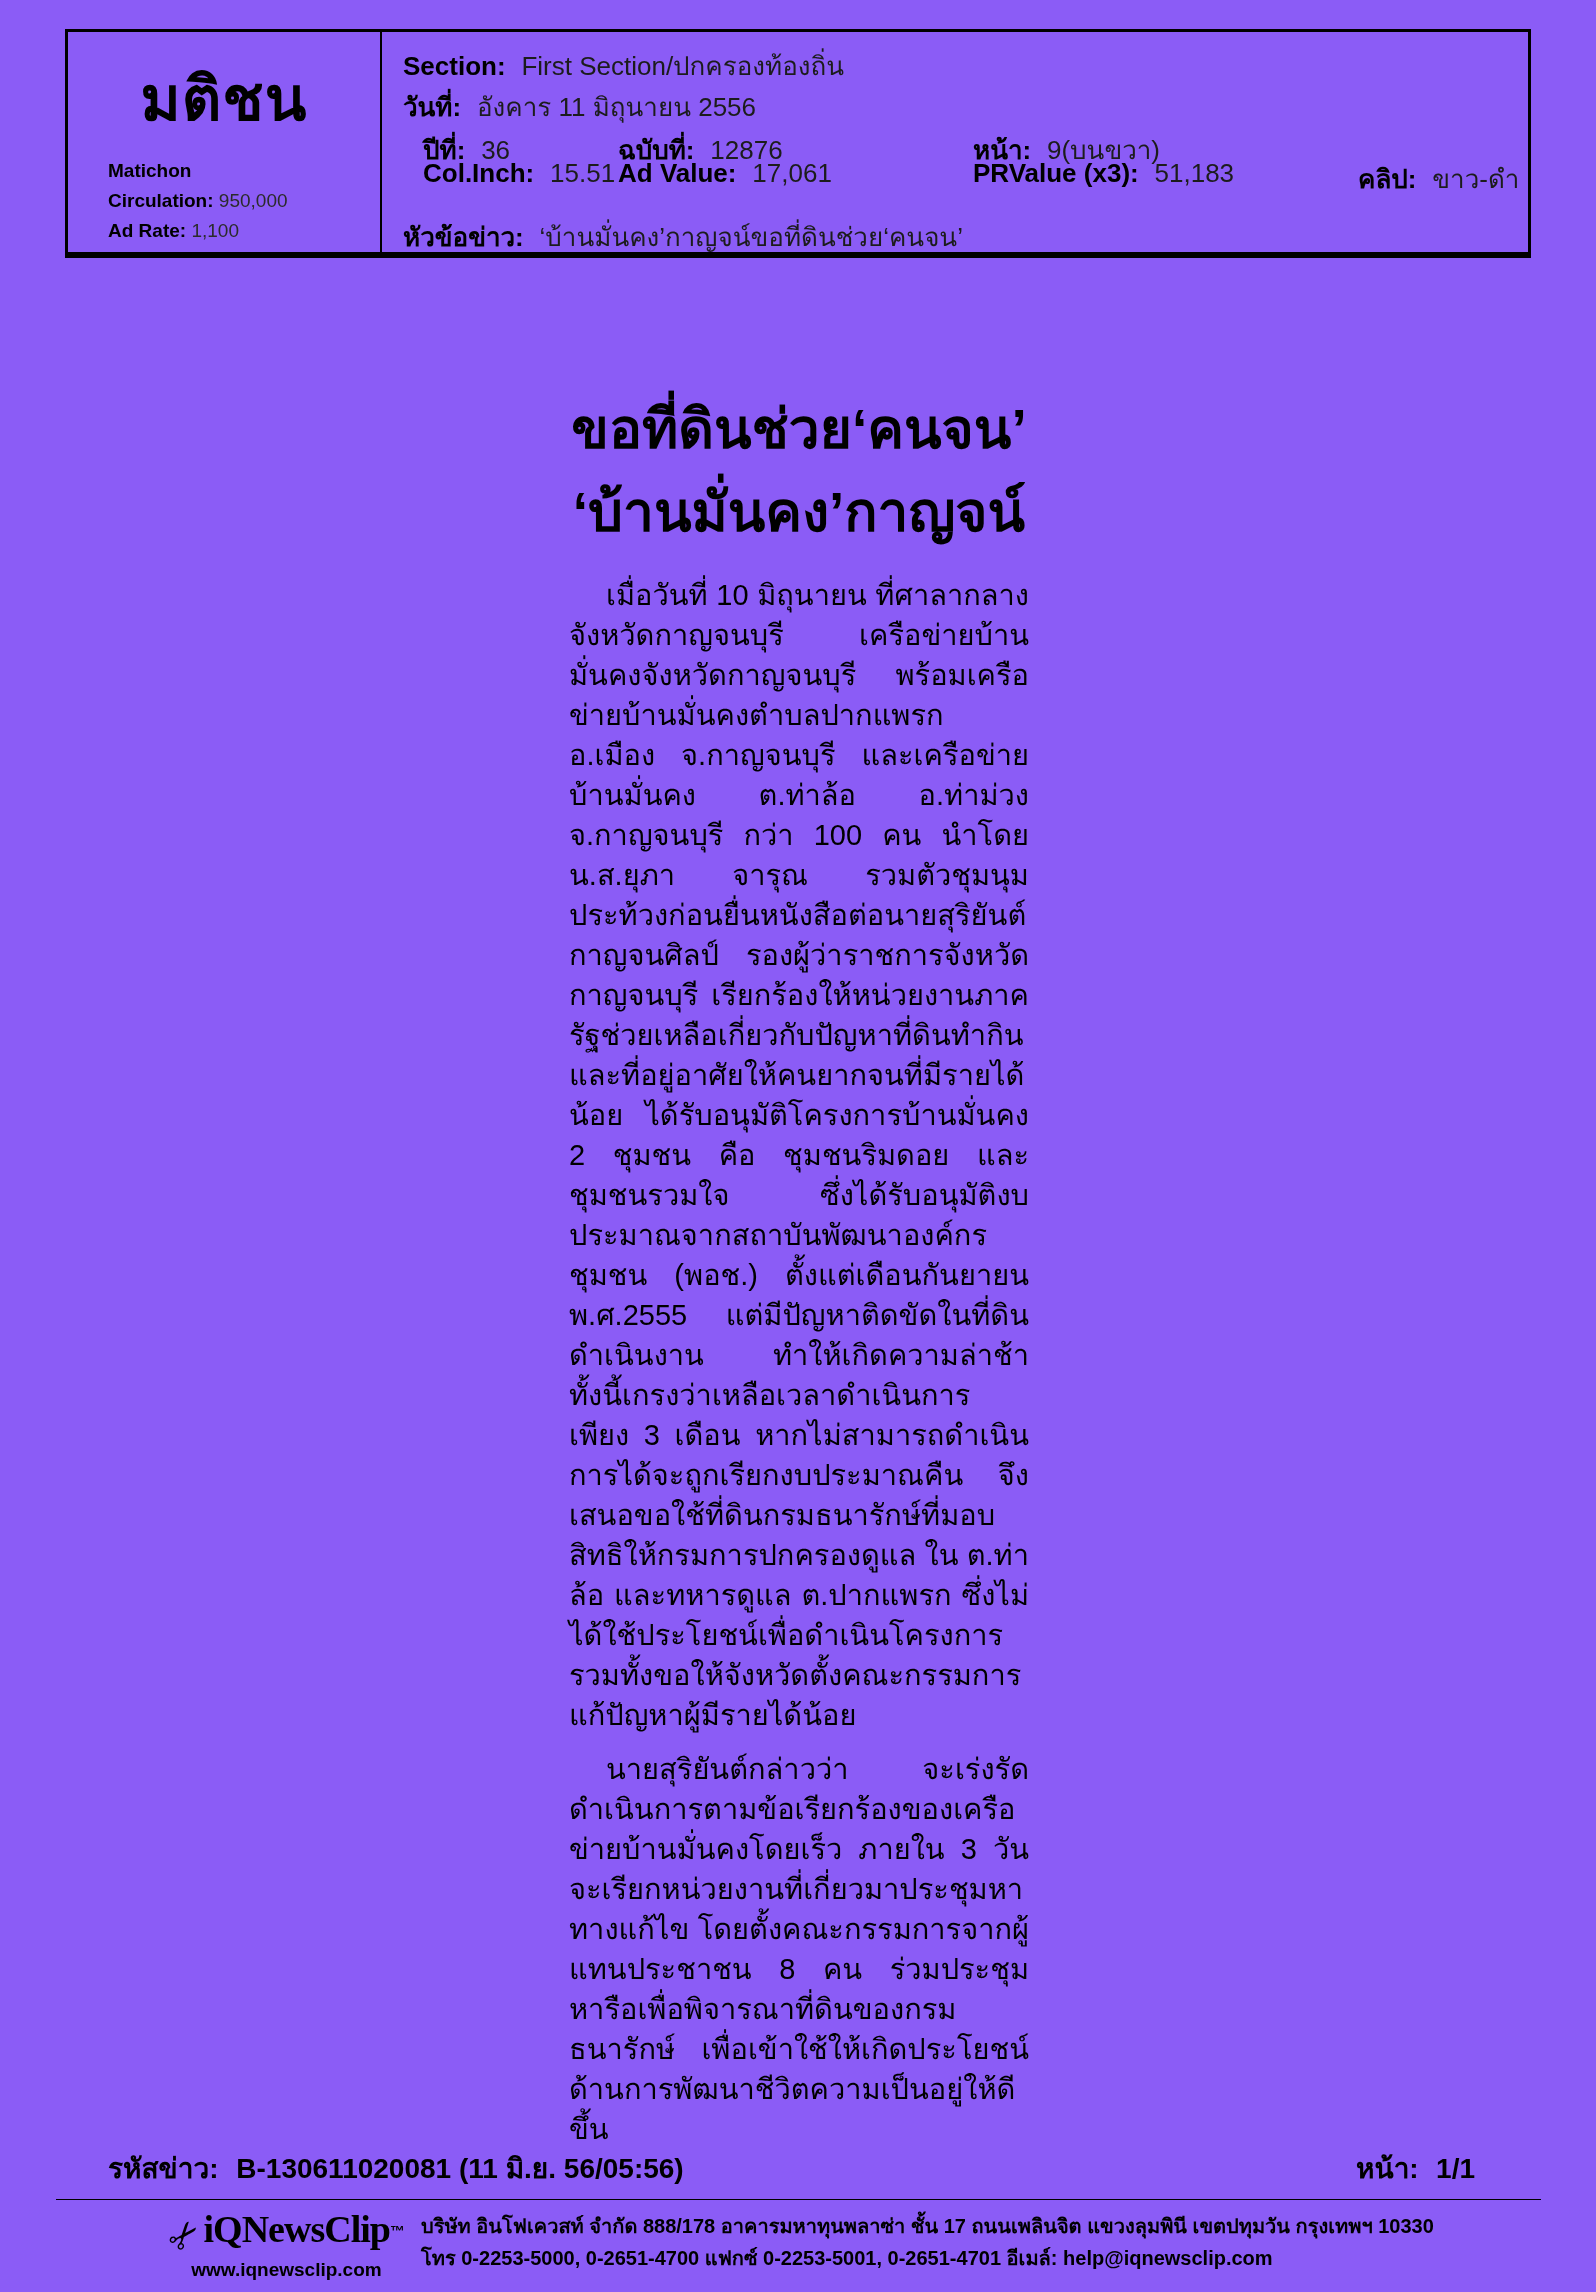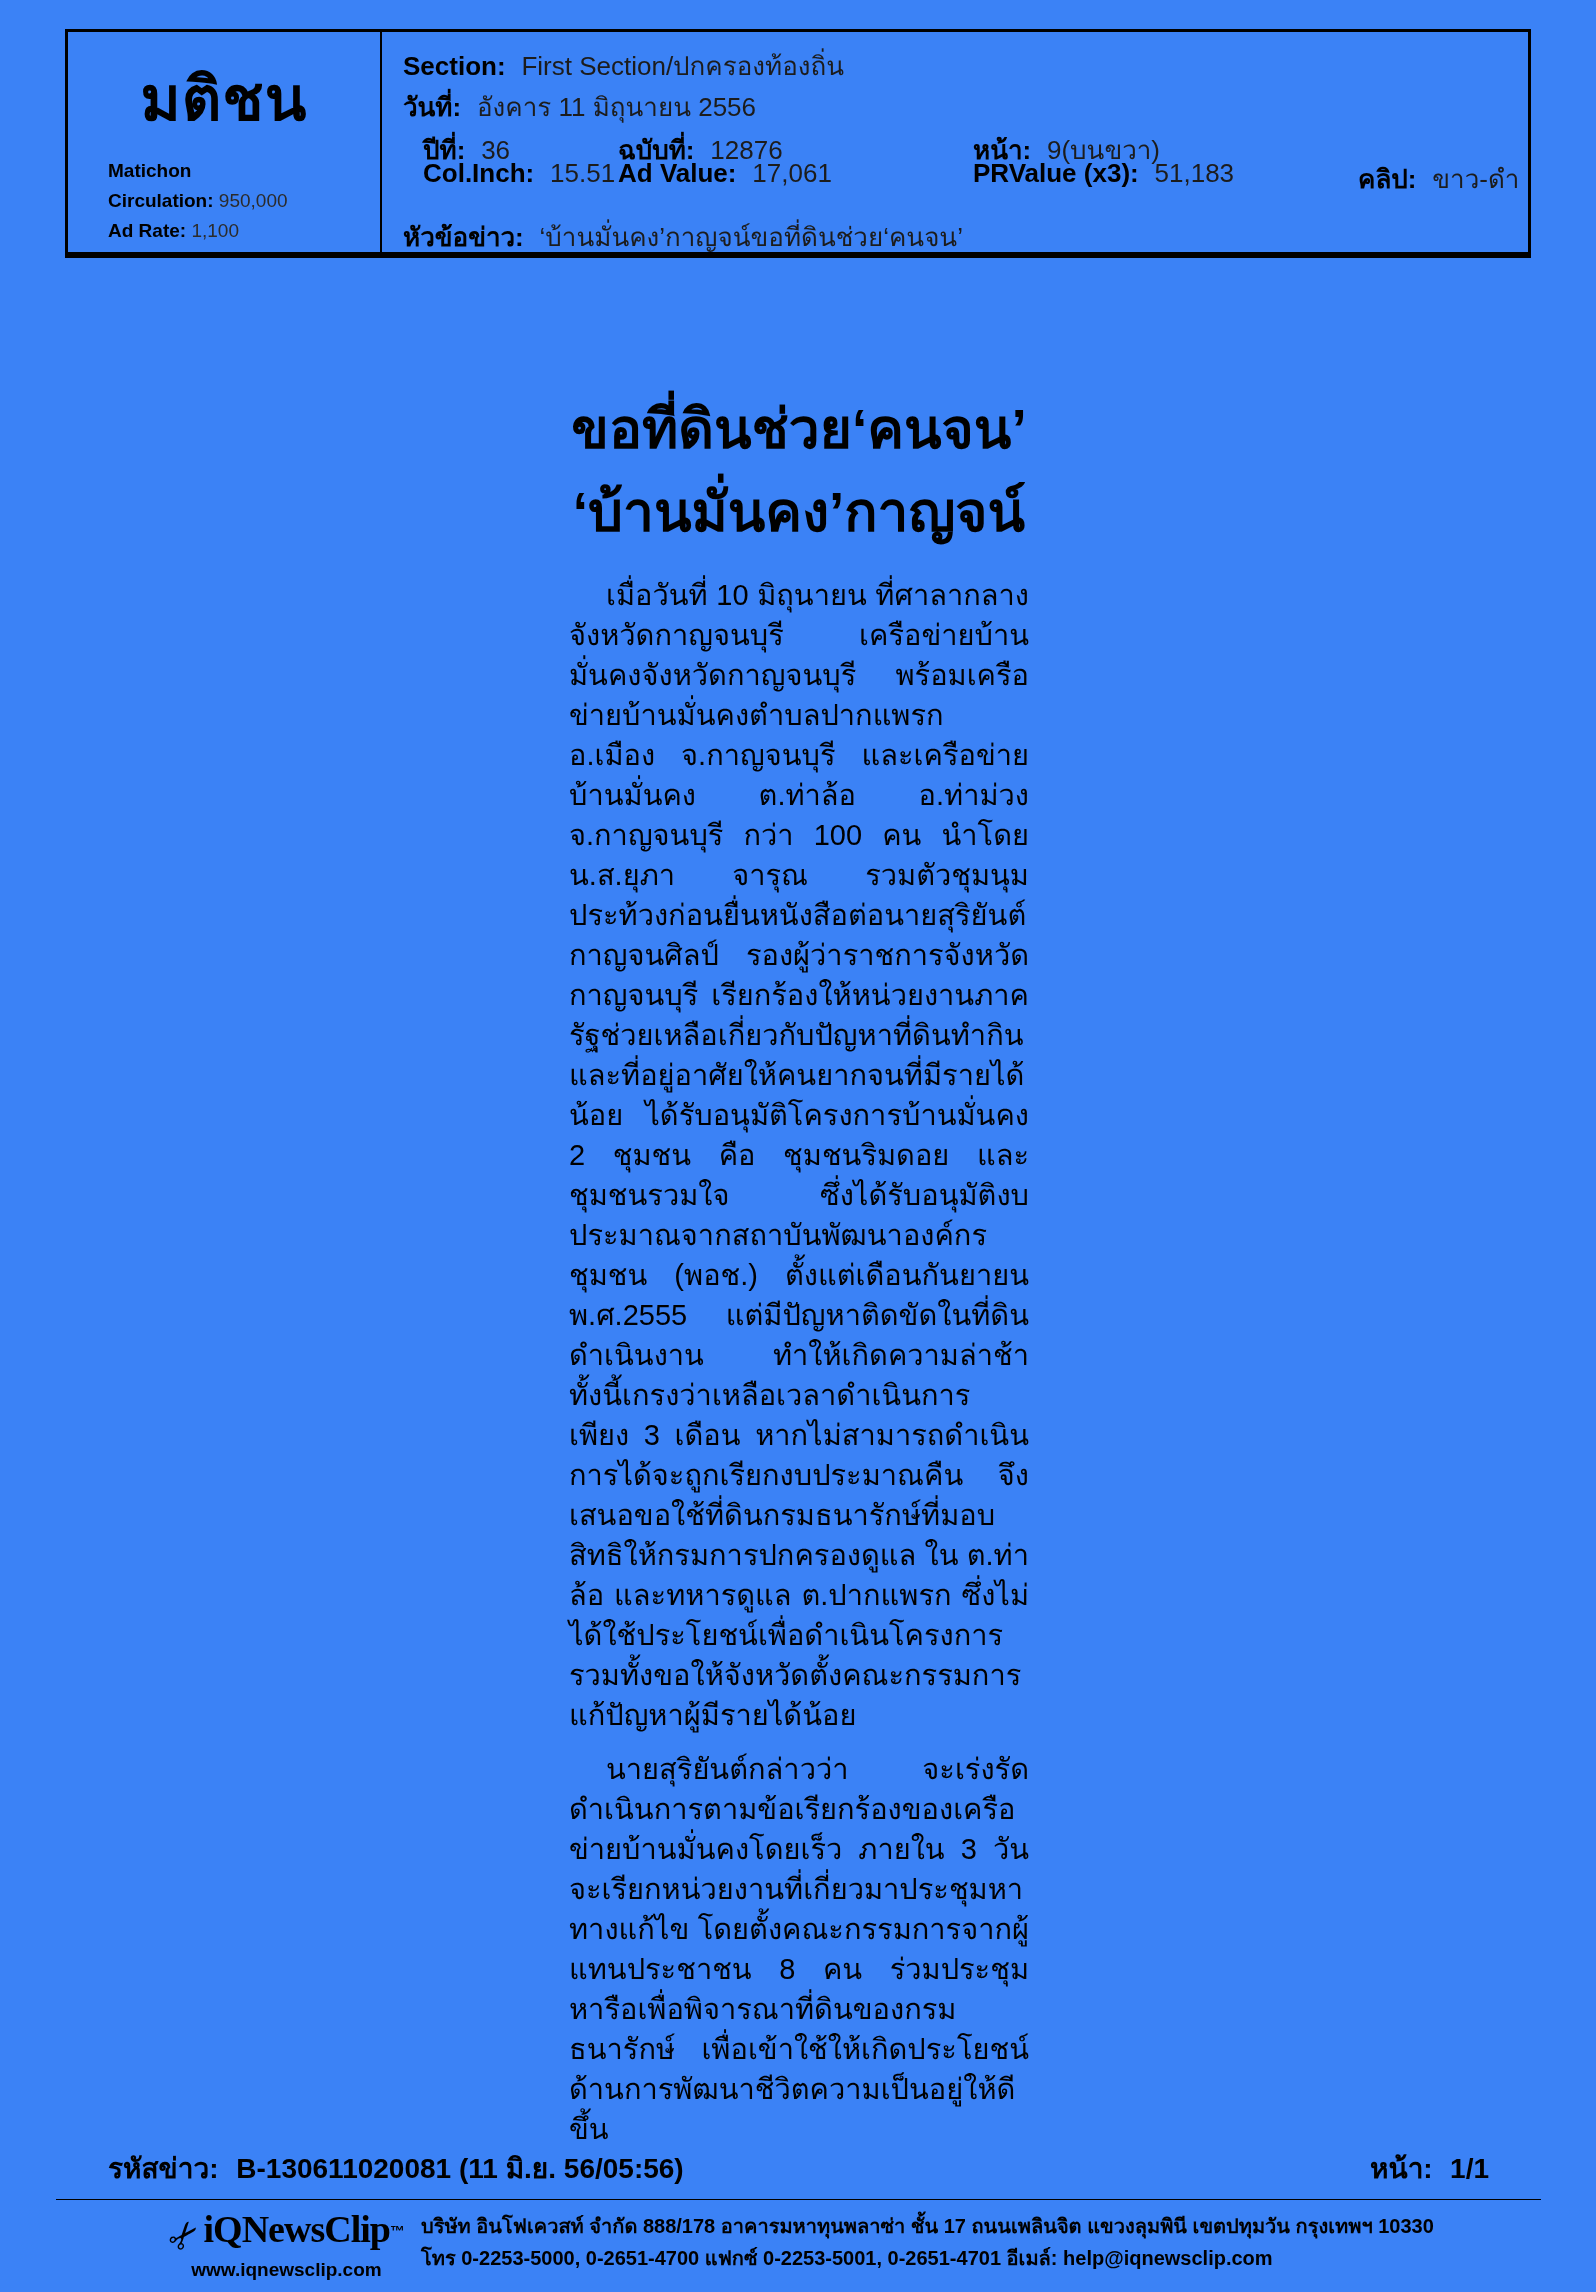--- a/index.html
+++ b/index.html
@@ -1,21 +1,21 @@
 <!DOCTYPE html>
 <html><head>
 <meta charset="utf-8">
 <style>
   * { box-sizing: border-box; }
   html, body { margin: 0; padding: 0; background: #ffffff; }
   .page {
     position: relative;
     width: 1597px;
     height: 2292px;
-    background: #3b82f6;
+    background: #8b5cf6;
     color: #000;
     font-family: "Liberation Sans", "DejaVu Sans", sans-serif;
     overflow: hidden;
     text-decoration: underline;
   }
 
   
   .header-box {
     position: absolute;
     left: 65px; top: 29px;
@@ -86,21 +86,21 @@
   
   .footer-id-row {
     position: absolute;
     left: 108px; right: 106px; top: 2146px;
     font-size: 28px;
     font-weight: bold;
     height: 38px;
   }
   .news-id { position: absolute; left: 0; top: 0; white-space: nowrap; }
   .news-id .val { margin-left: 10px; }
-  .page-no { position: absolute; right: 2px; top: 0; white-space: nowrap; }
+  .page-no { position: absolute; right: 16px; top: 0; white-space: nowrap; }
   .page-no .val { margin-left: 9.6px; }
 
   .footer-rule {
     position: absolute;
     left: 56px; right: 56px; top: 2199px;
     border-top: 1.9px solid #000;
   }
 
   .footer-logo {
     position: absolute;

